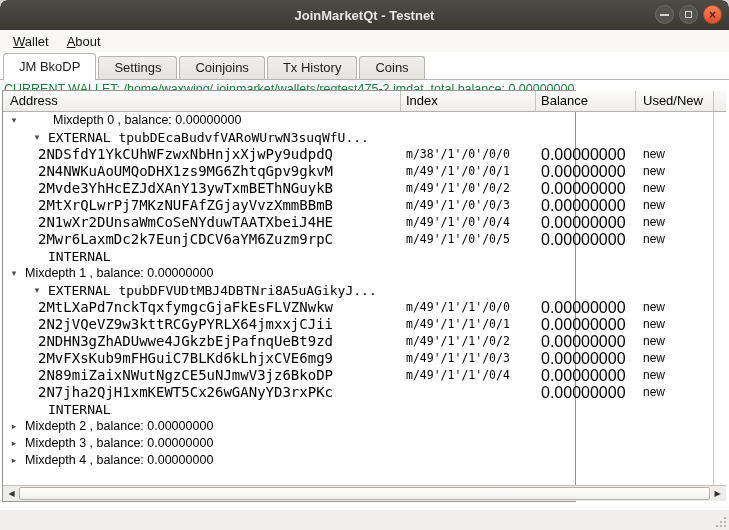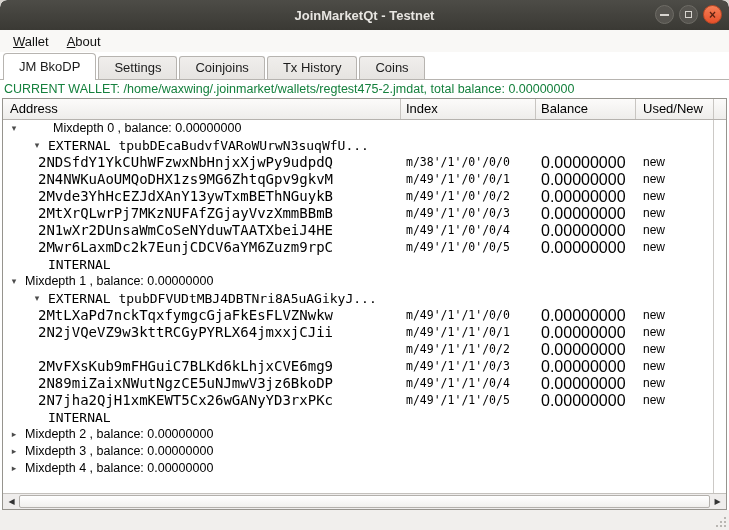--- a/index.html
+++ b/index.html
@@ -32,21 +32,21 @@
     background:linear-gradient(#f0eeec,#e6e4e1);border:1px solid #b7b4b0;border-bottom:none;
     border-radius:3px 3px 0 0;margin-right:2px;white-space:nowrap;}
   .tab.active{height:27px;line-height:26px;background:#ffffff;margin-bottom:-1px;
     border-radius:4px 4px 0 0;position:relative;z-index:2;}
 
   
   .banner{position:absolute;top:82px;left:4px;width:723px;height:15px;font-size:12.5px;
     color:#15803d;white-space:nowrap;overflow:hidden;}
 
   
-  .tree{position:absolute;top:98px;left:2px;width:725px;height:412px;box-sizing:border-box;
+  .tree{position:absolute;top:90px;left:2px;width:574px;height:412px;box-sizing:border-box;
     border:1px solid #96948e;background:#ffffff;}
   .tree-header{position:absolute;top:0;left:0;width:723px;height:21px;box-sizing:border-box;
     background:linear-gradient(#fcfbfa,#eeedeb);border-bottom:1px solid #b5b2ae;display:flex;font-size:13px;color:#000;}
   .hcol{box-sizing:border-box;border-right:1px solid #c8c5c1;padding:2px 0 0 7px;overflow:hidden;white-space:nowrap;}
   .hcol.filler{border-right:none;flex:1;}
   .tree-rows{position:absolute;top:21px;left:0;width:710px;}
   .trow{position:relative;height:17px;line-height:17px;font-size:12.5px;color:#000;white-space:nowrap;}
   .arrow{position:absolute;top:0;width:12px;text-align:center;font-size:9px;color:#4c4c4c;}
   .lab{position:absolute;top:0;}
   .addr{font-family:"DejaVu Sans Mono",monospace;font-size:14px;}
@@ -174,39 +174,39 @@
           <span class="cell-bal">0.00000000</span>
           <span class="cell-status">new</span>
         </div>
         <div class="trow">
           <span class="lab addr" style="left: 35px;">2N2jVQeVZ9w3kttRCGyPYRLX64jmxxjCJii</span>
           <span class="cell-index">m/49'/1'/1'/0/1</span>
           <span class="cell-bal">0.00000000</span>
           <span class="cell-status">new</span>
         </div>
         <div class="trow">
+          <span class="lab addr" style="left: 35px;">2NDHN3gZhADUwwe4JGkzbEjPafnqUeBt9zd</span>
           <span class="cell-index">m/49'/1'/1'/0/2</span>
           <span class="cell-bal">0.00000000</span>
           <span class="cell-status">new</span>
         </div>
         <div class="trow">
           <span class="lab addr" style="left: 35px;">2MvFXsKub9mFHGuiC7BLKd6kLhjxCVE6mg9</span>
           <span class="cell-index">m/49'/1'/1'/0/3</span>
           <span class="cell-bal">0.00000000</span>
           <span class="cell-status">new</span>
         </div>
         <div class="trow">
           <span class="lab addr" style="left: 35px;">2N89miZaixNWutNgzCE5uNJmwV3jz6BkoDP</span>
           <span class="cell-index">m/49'/1'/1'/0/4</span>
           <span class="cell-bal">0.00000000</span>
           <span class="cell-status">new</span>
         </div>
         <div class="trow">
           <span class="lab addr" style="left: 35px;">2N7jha2QjH1xmKEWT5Cx26wGANyYD3rxPKc</span>
-          <span class="cell-index">m/49'/1'/1'/0/5</span>
           <span class="cell-bal">0.00000000</span>
           <span class="cell-status">new</span>
         </div>
         <div class="trow">
           <span class="lab branch-lab" style="left: 45px;">INTERNAL</span>
         </div>
         <div class="trow">
           <span class="arrow" style="left: 5px;">▸</span>
           <span class="lab" style="left: 22px;">Mixdepth 2 , balance: 0.00000000</span>
         </div>

